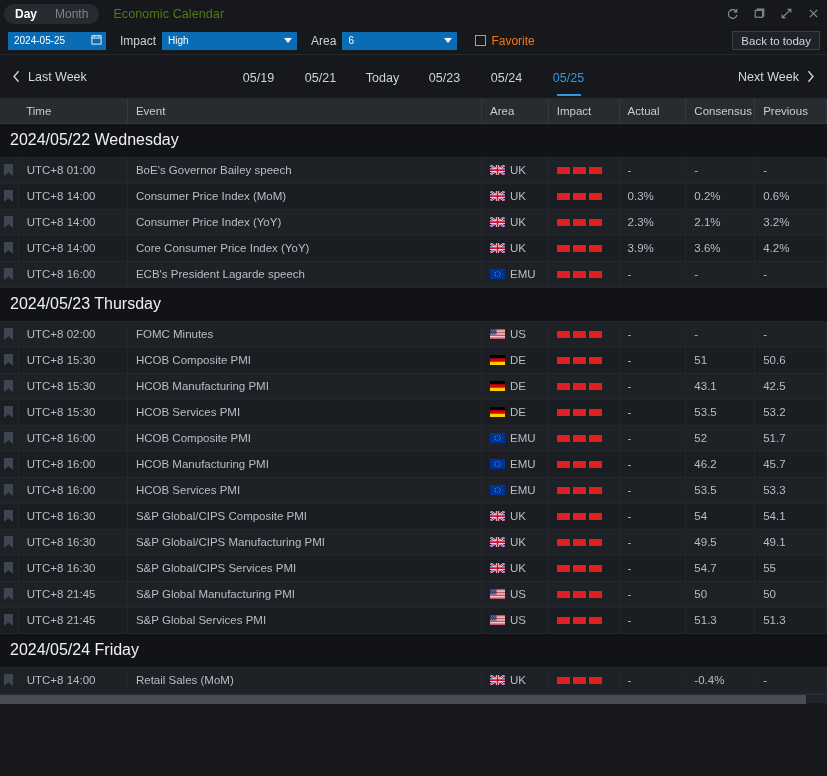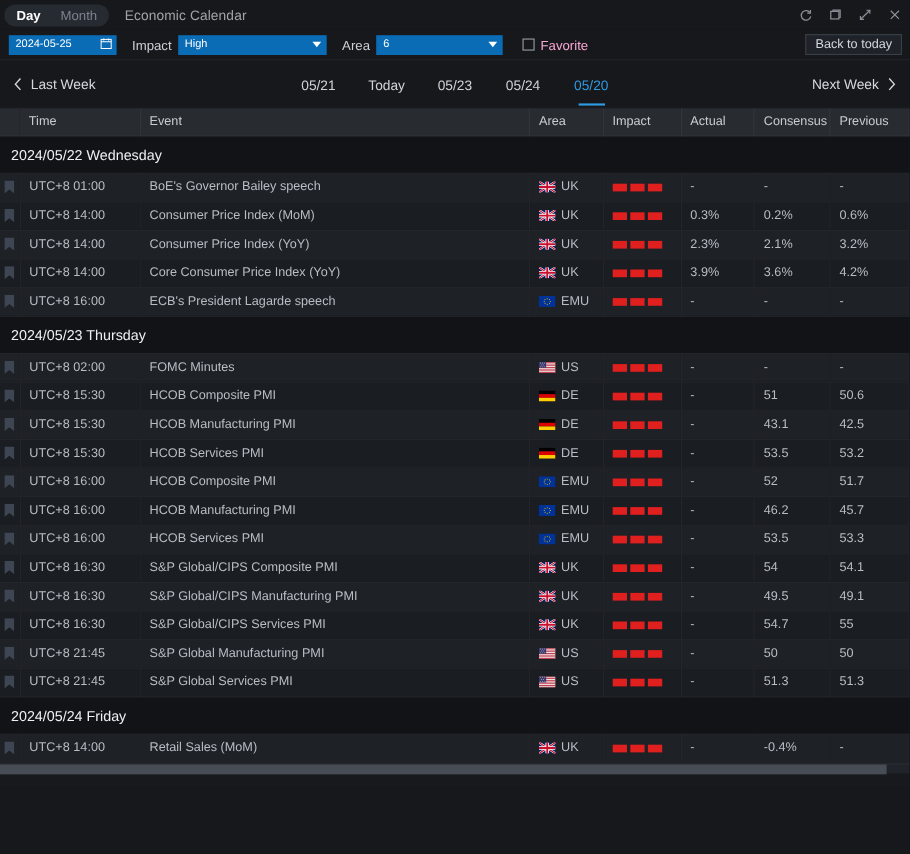--- a/index.html
+++ b/index.html
@@ -32,21 +32,21 @@
     font-size: 12px;
     padding: 2px 9px;
     border-radius: 10px;
     line-height: 14px;
     cursor: pointer;
     color: #7d838d;
   }
   .seg-item.active { color: #ffffff; font-weight: bold; background: transparent; }
   .app-title {
     font-size: 12.5px;
-    color: #a3a3a3;
+    color: #4d7c0f;
     margin-left: 14px;
     letter-spacing: .1px;
   }
   .win-btns {
     position: absolute; right: 7px; top: 0; height: 27px;
     display: flex; align-items: center; gap: 13px;
   }
   .win-btns span {
     color: #8b9098; cursor: pointer; display: inline-flex;
     align-items: center; justify-content: center;
@@ -85,21 +85,21 @@
     width: 0; height: 0;
     border-left: 4.5px solid transparent;
     border-right: 4.5px solid transparent;
     border-top: 5px solid #ffffff;
   }
   .fav { display: flex; align-items: center; margin-left: 18px; cursor: pointer; }
   .chk {
     width: 11px; height: 11px; border: 1px solid #9aa0a8;
     background: transparent; margin-right: 5px;
   }
-  .fav-lbl { font-size: 12px; color: #f9a8d4; }
+  .fav-lbl { font-size: 12px; color: #f97316; }
   .btn-today {
     position: absolute; right: 7px;
     height: 19px; padding: 0 8px;
     background: #1f2329; border: 1px solid #3a3f47;
     color: #d2d6dc; font-size: 11.5px;
     display: flex; align-items: center; cursor: pointer;
   }
 
   
   .weeknav {
@@ -164,21 +164,21 @@
     border-bottom: 1px solid #23262b;
     background: #1e2126;
     white-space: nowrap; overflow: hidden;
   }
   tbody tr.alt td { background: #1a1d21; }
   td.c-flag { padding-left: 4px; border-right: 1px solid #23262b; }
   .daygroup td {
     background: #111317 !important;
     height: 34px;
     color: #eef0f3;
-    font-size: 13px;
+    font-size: 16px;
     padding-left: 10px;
     border-right: none;
     border-bottom: 1px solid #23262b;
   }
 
   .bookmark { display: block; }
   .area-cell { display: flex; align-items: center; gap: 5px; }
   .flagimg { width: 15px; height: 10px; display: block; flex: 0 0 auto; }
   .area-code { font-size: 11.5px; color: #b9bdc4; }
 
@@ -264,25 +264,26 @@
 
 <div class="weeknav">
   <div class="nav-side">
     <svg width="9" height="13" viewBox="0 0 9 13" fill="none" stroke="currentColor" stroke-width="1.3">
       <path d="M6.6 1.3L2 6.5l4.6 5.2"></path>
     </svg>
     <span>Last Week</span>
   </div>
 
   <div class="days">
+    <div class="day">05/19</div>
     <div class="day">05/21</div>
     <div class="day">Today</div>
     <div class="day">05/23</div>
     <div class="day">05/24</div>
-    <div class="day active">05/20</div>
+    <div class="day active">05/25</div>
   </div>
 
   <div class="nav-side right">
     <span>Next Week</span>
     <svg width="9" height="13" viewBox="0 0 9 13" fill="none" stroke="currentColor" stroke-width="1.3">
       <path d="M2.4 1.3L7 6.5l-4.6 5.2"></path>
     </svg>
   </div>
 </div>
 

